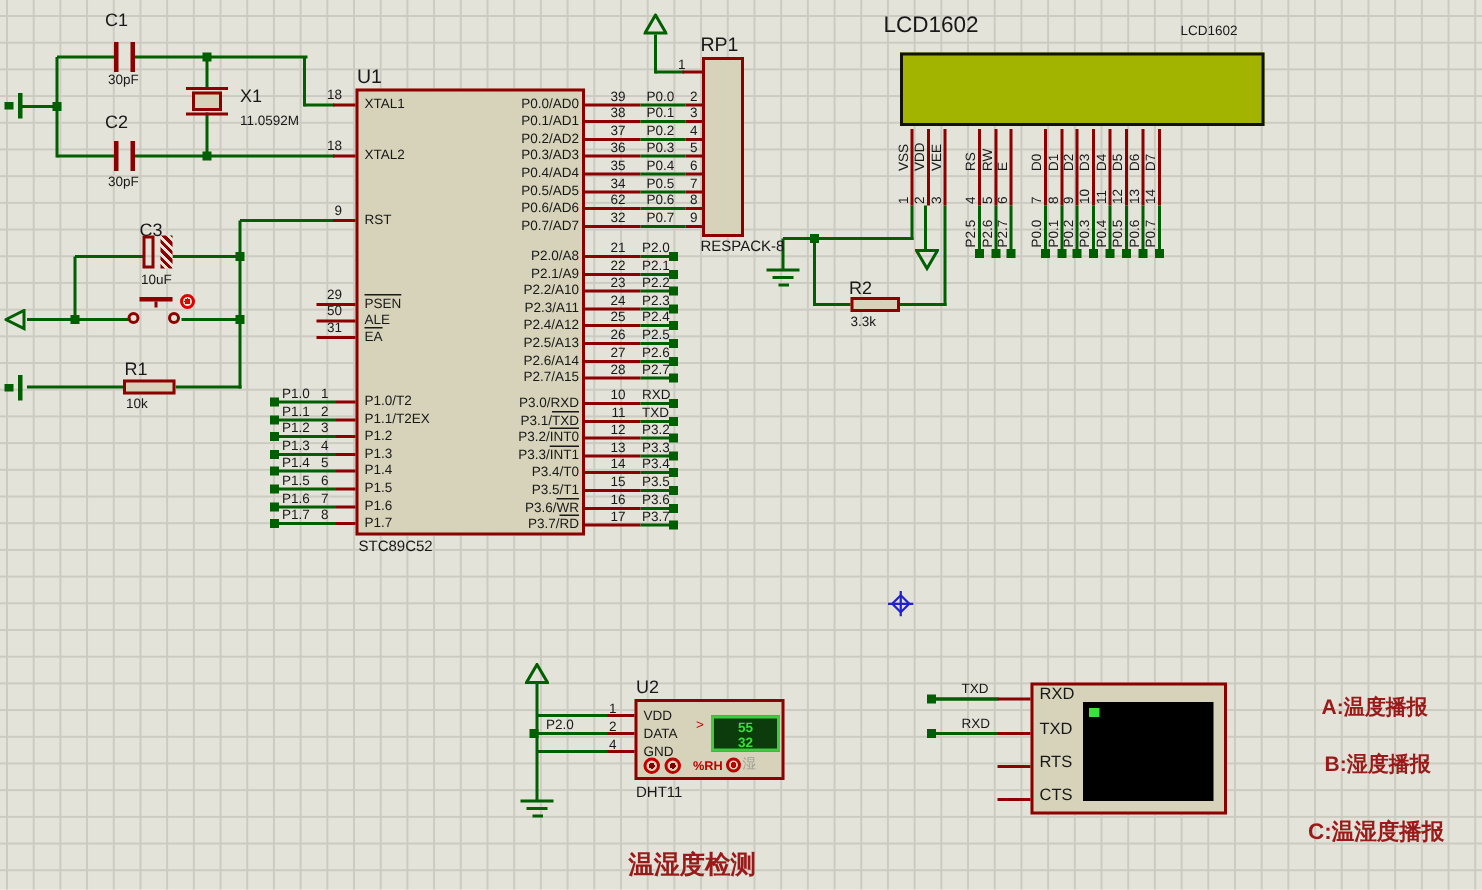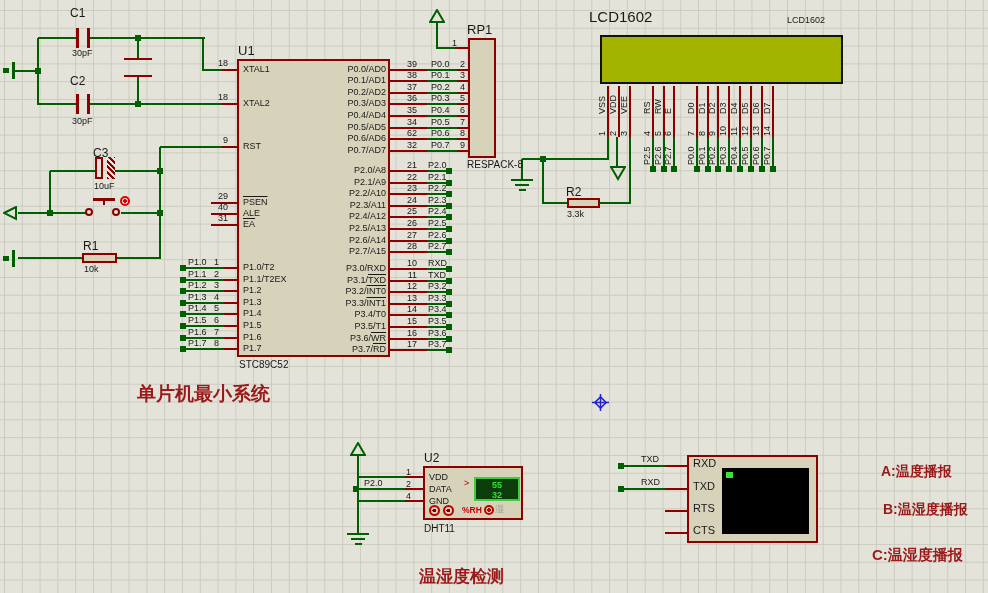--- a/index.html
+++ b/index.html
@@ -117,20 +117,25 @@
     <div class="val" style="left:2px;top:42px">30pF</div>
   </div>
 
   <div class="abs" style="left:70px;top:75px;width:40px;height:52px">
     <div class="ref" style="left:0;top:0">C2</div>
     <div class="abs red" style="left:6px;top:19px;width:3px;height:20px"></div>
     <div class="abs red" style="left:17px;top:19px;width:3px;height:20px"></div>
     <div class="val" style="left:2px;top:42px">30pF</div>
   </div>
 
+  <div class="abs" style="left:120px;top:55px;width:80px;height:35px">
+    <div class="body" style="left:8px;top:6px;width:20px;height:13px"></div>
+    <div class="ref" style="left:40px;top:3px">X1</div>
+    <div class="val" style="left:40px;top:21px">11.0592M</div>
+  </div>
 
   <div class="abs" style="left:90px;top:145px;width:40px;height:50px">
     <div class="ref" style="left:3px;top:2px">C3</div>
     <div class="abs" style="left:5px;top:12px;width:8px;height:22px;border:2px solid #8c0000;box-sizing:border-box"></div>
     <div class="abs" style="left:17px;top:12px;width:8px;height:22px;background:repeating-linear-gradient(45deg,#8c0000 0 2px,#e3e3da 2px 4px)"></div>
     <div class="val" style="left:4px;top:37px">10uF</div>
   </div>
 
   <div class="abs" style="left:84px;top:196px;width:50px;height:26px">
     <div class="abs" style="left:9px;top:2px;width:22px;height:3px;background:#8c0000"></div>
@@ -177,21 +182,21 @@
 
   <div class="abs" style="inset:0">
 
   <div class="r" style="top: 203px;">
       <div class="w red h" style="left:211px;top:-1px;width:26px"></div>
       <div class="lbl" style="left:204px;top:-11px;width:24px;text-align:right">29</div>
       <div class="lbl" style="left:243px;top:-5px"><span></span><span class="ov">PSEN</span></div>
     </div>
       <div class="r" style="top: 214px;">
       <div class="w red h" style="left:211px;top:-1px;width:26px"></div>
-      <div class="lbl" style="left:204px;top:-11px;width:24px;text-align:right">40</div>
+      <div class="lbl" style="left:204px;top:-11px;width:24px;text-align:right">50</div>
       <div class="lbl" style="left:243px;top:-5px"><span>ALE</span><span class="ov"></span></div>
     </div>
       <div class="r" style="top: 225px;">
       <div class="w red h" style="left:211px;top:-1px;width:26px"></div>
       <div class="lbl" style="left:204px;top:-11px;width:24px;text-align:right">31</div>
       <div class="lbl" style="left:243px;top:-5px"><span></span><span class="ov">EA</span></div>
     </div>
     </div>
 
   <div class="abs" style="inset:0">
@@ -654,19 +659,18 @@
       <div class="lbl lbl11" style="left:693px;top:-8px">RTS</div>
 
     </div>
       <div class="r" style="top: 533px;">
       <div class="w red h" style="left:665px;top:-1px;width:22px"></div>
       <div class="lbl lbl11" style="left:693px;top:-8px">CTS</div>
 
     </div>
     </div>
 
-  <div class="redtxt" style="left:137px;top:384px;font-size:19px">单片机最小系统</div>
   <div class="redtxt" style="left:419px;top:568px;font-size:17px">温湿度检测</div>
   <div class="redtxt" style="left:881px;top:464px;font-size:14px">A:温度播报</div>
-  <div class="redtxt" style="left:883px;top:502px;font-size:14px">B:温湿度播报</div>
+  <div class="redtxt" style="left:883px;top:502px;font-size:14px">B:湿度播报</div>
   <div class="redtxt" style="left:872px;top:547px;font-size:15px">C:温湿度播报</div>
 
 </div>
 
 </body></html>

